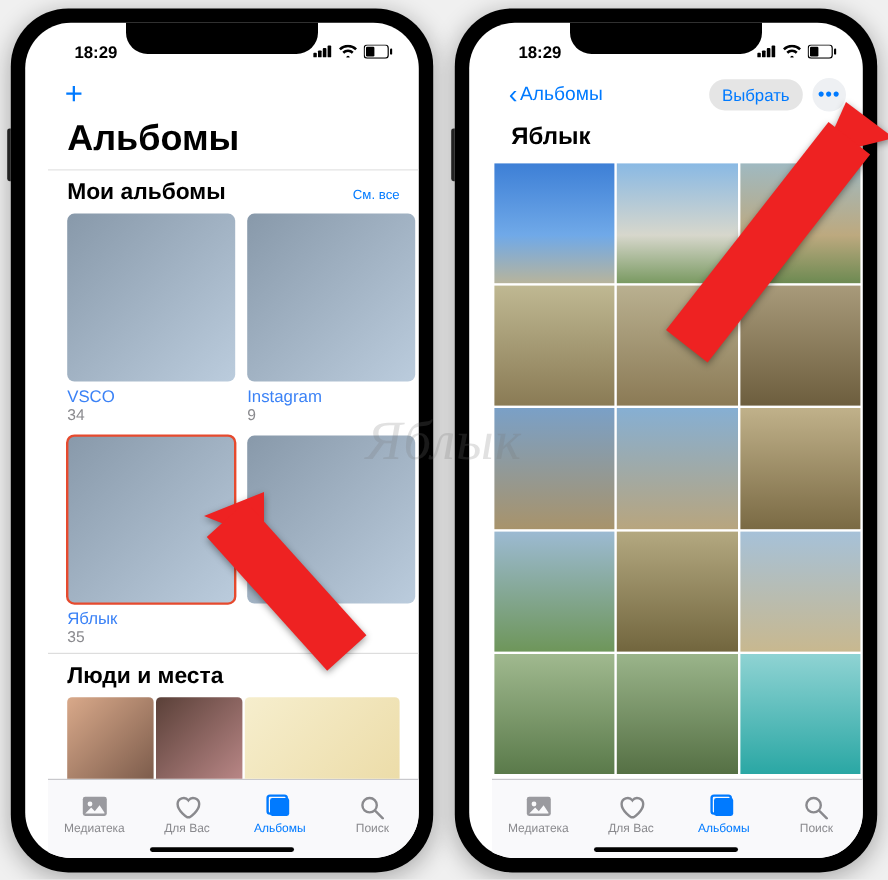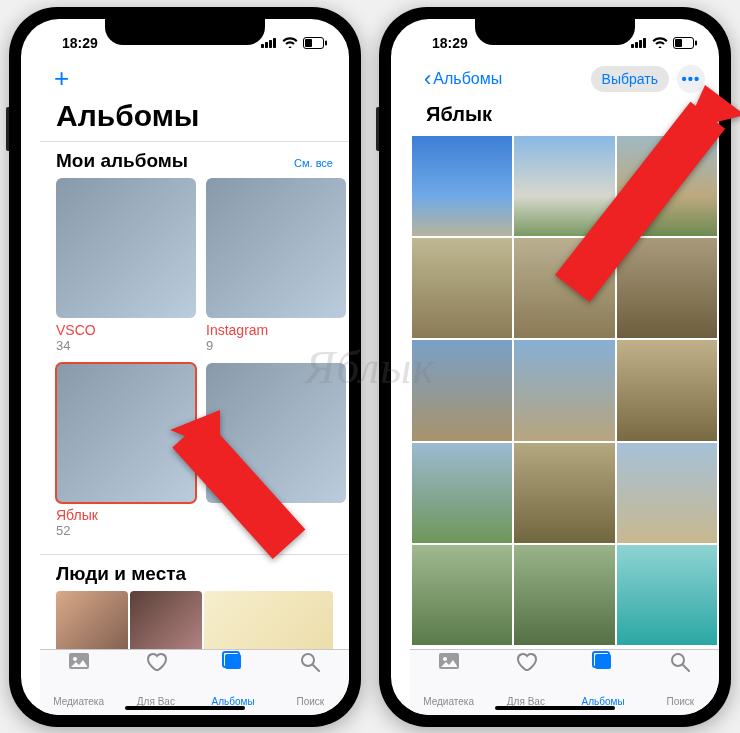--- a/index.html
+++ b/index.html
@@ -93,21 +93,21 @@
     grid-template-columns: 1fr 1fr;
     gap: 10px 12px;
     padding: 0 16px;
   }
   .album-grid.peek { grid-template-columns: 140px 140px 20px; gap:10px; }
   .album { }
   .album .thumb {
     width:100%; aspect-ratio:1/1; border-radius:6px;
     background:linear-gradient(135deg,#89a,#bcd);
   }
-  .album .name { font-size:14px; margin-top:4px; color:#ef4444;}
+  .album .name { font-size:14px; margin-top:4px; color:#3b82f6;}
   .album .count { font-size:13px; color:#8a8a8e; }
   .highlight { outline: 2px solid #e64a2e; outline-offset:-1px; }
 
   .people-row { display:flex; gap:2px; padding:0 16px; }
   .people-row .face { width:72px; height:72px; border-radius:4px; background:linear-gradient(135deg,#caa,#a87);}
   .people-row .map { flex:1; height:72px; border-radius:4px; background:linear-gradient(135deg,#f6eecd,#ecdca8);}
 
   
   .photo-grid {
     display:grid;
@@ -120,21 +120,21 @@
 
   
   .tabbar {
     height: 66px;
     border-top: 0.5px solid #c8c8cc;
     background: #f9f9fb;
     display:flex;
   }
   .tab {
     flex:1; display:flex; flex-direction:column;
-    align-items:center; justify-content:space-between; gap:2px;
+    align-items:center; justify-content:center; gap:2px;
     color:#8a8a8e; font-size:10px; padding-bottom:8px;
   }
   .tab.active { color:#007aff; }
   .tab svg { width:24px; height:22px; }
   .homebar {
     position:absolute; bottom:5px; left:50%; transform:translateX(-50%);
     width:120px; height:4px; border-radius:3px; background:#000;
   }
 
   
@@ -211,33 +211,33 @@
           <div class="thumb g-sunset"></div>
           <div class="name">Instagram</div>
           <div class="count">9</div>
         </div>
         <div class="album">
           <div class="thumb" style="background:linear-gradient(180deg,#d98,#a65);"></div>
         </div>
         <div class="album">
           <div class="thumb g-statue highlight"></div>
           <div class="name">Яблык</div>
-          <div class="count">52</div>
+          <div class="count">35</div>
         </div>
         <div class="album">
           <div class="thumb g-river"></div>
           <div class="name"></div>
           <div class="count"></div>
         </div>
         <div class="album">
           <div class="thumb" style="background:linear-gradient(180deg,#d7c9a8,#8a7);"></div>
         </div>
       </div>
 
-      <div class="section-row" style="margin-top:16px;">
+      <div class="section-row" style="margin-top:6px;">
         <h2>Люди и места</h2>
       </div>
       <div class="people-row">
         <div class="face" style="background:linear-gradient(135deg,#d9a98a,#7a5a4a);"></div>
         <div class="face" style="background:linear-gradient(135deg,#5a4038,#b88);"></div>
         <div class="map"></div>
       </div>
 
     </div>
 

